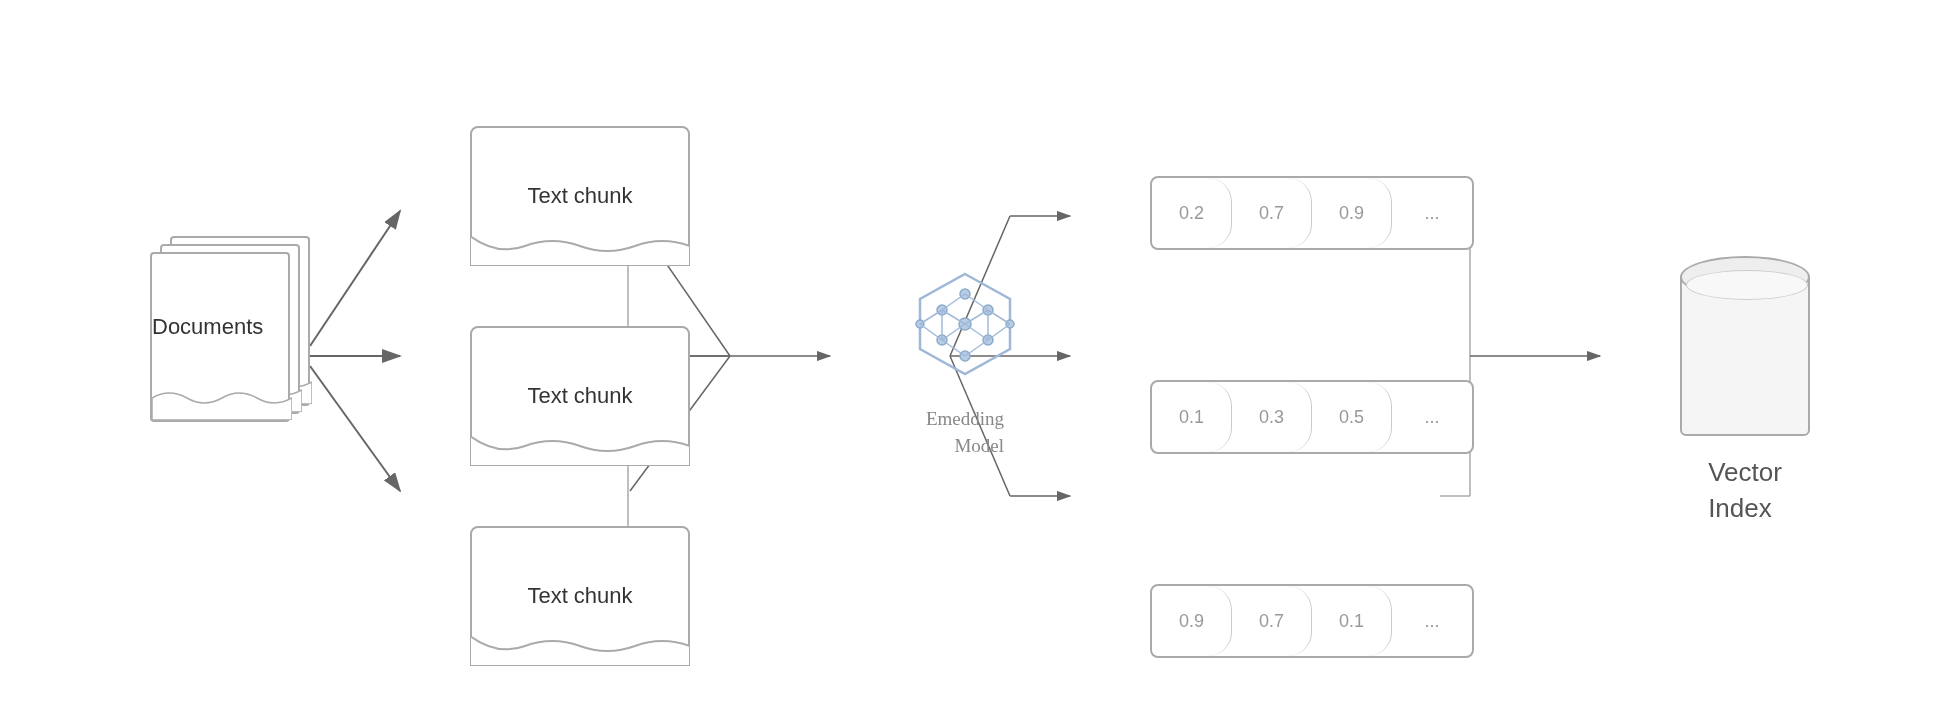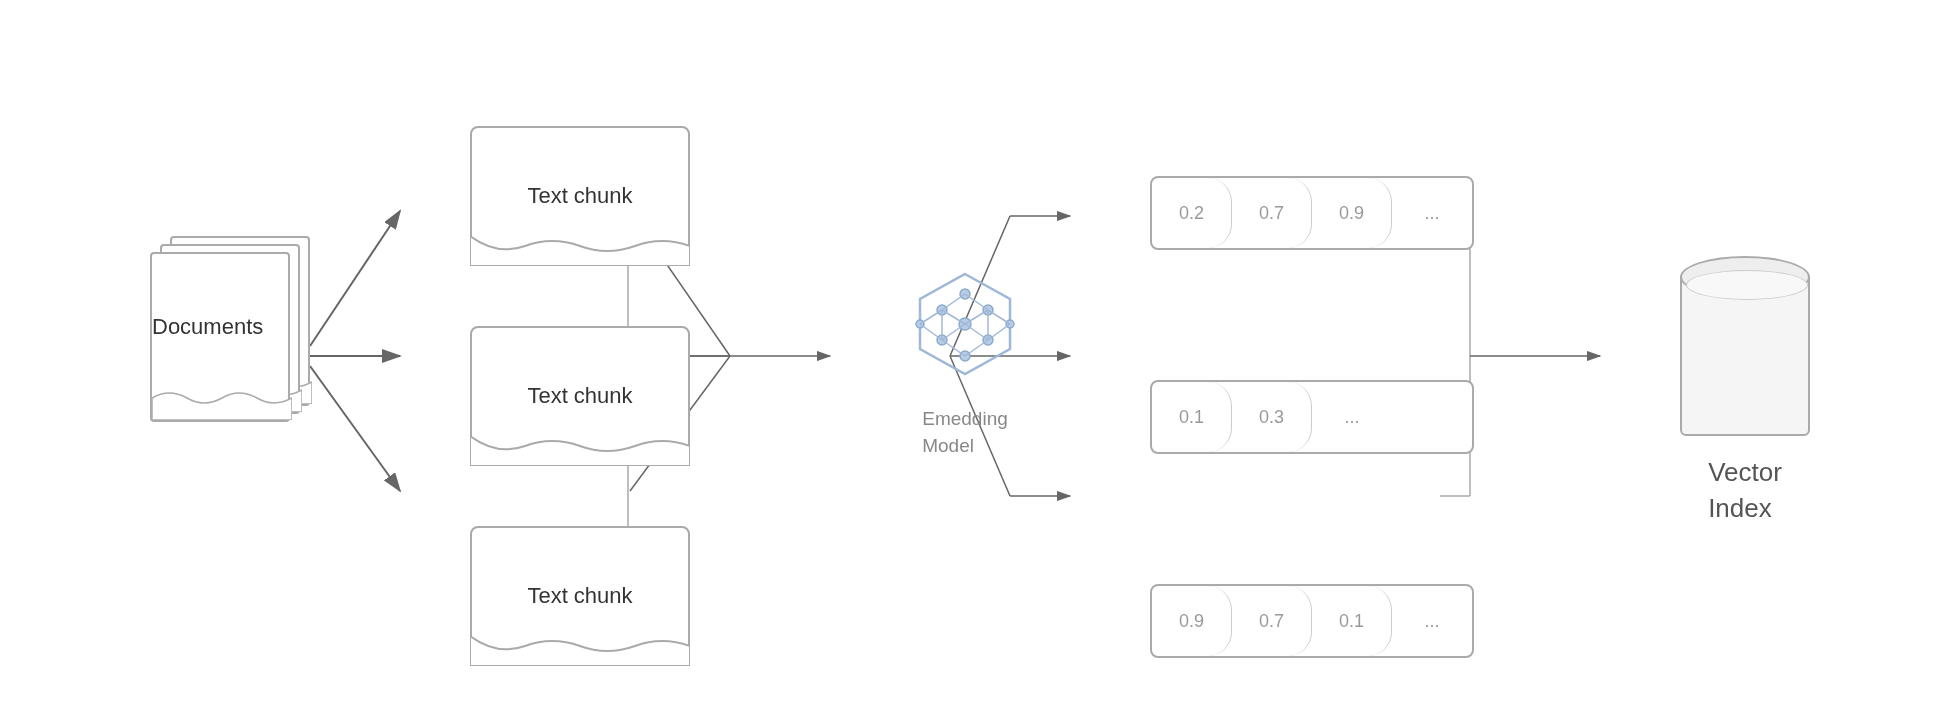--- a/index.html
+++ b/index.html
@@ -314,36 +314,37 @@
       <line x1="42" y1="74" x2="65" y2="90" stroke="#a0b8d8" stroke-width="1.5"></line>
       <line x1="88" y1="74" x2="65" y2="90" stroke="#a0b8d8" stroke-width="1.5"></line>
 
       <circle cx="20" cy="58" r="4" fill="#b8cce4" stroke="#8aabcc" stroke-width="1.5"></circle>
       <circle cx="110" cy="58" r="4" fill="#b8cce4" stroke="#8aabcc" stroke-width="1.5"></circle>
       <line x1="20" y1="58" x2="42" y2="44" stroke="#a0b8d8" stroke-width="1.5"></line>
       <line x1="20" y1="58" x2="42" y2="74" stroke="#a0b8d8" stroke-width="1.5"></line>
       <line x1="110" y1="58" x2="88" y2="44" stroke="#a0b8d8" stroke-width="1.5"></line>
       <line x1="110" y1="58" x2="88" y2="74" stroke="#a0b8d8" stroke-width="1.5"></line>
     </svg>
-    <div style="font-size:19px; color:#888; text-align:left; line-height:1.4; white-space: pre-line;">Emedding
+    <div style="font-size:19px; color:#888; text-align:right; line-height:1.4; white-space: pre-line; font-family: Liberation Serif, serif;">Emedding
 Model</div>
   </div>
 
   <div class="vectors-group" style="position:absolute; left:1000px; top:140px;">
 
     <div class="vector-row">
       <div class="vector-cell">0.2</div>
       <div class="vector-cell">0.7</div>
       <div class="vector-cell">0.9</div>
       <div class="vector-cell">...</div>
     </div>
 
     <div class="vector-row" style="margin-top: 100px;">
       <div class="vector-cell">0.1</div>
       <div class="vector-cell">0.3</div>
+      <div class="vector-cell">0.5</div>
       <div class="vector-cell">...</div>
     </div>
 
     <div class="vector-row" style="margin-top: 100px;">
       <div class="vector-cell">0.9</div>
       <div class="vector-cell">0.7</div>
       <div class="vector-cell">0.1</div>
       <div class="vector-cell">...</div>
     </div>
   </div>

